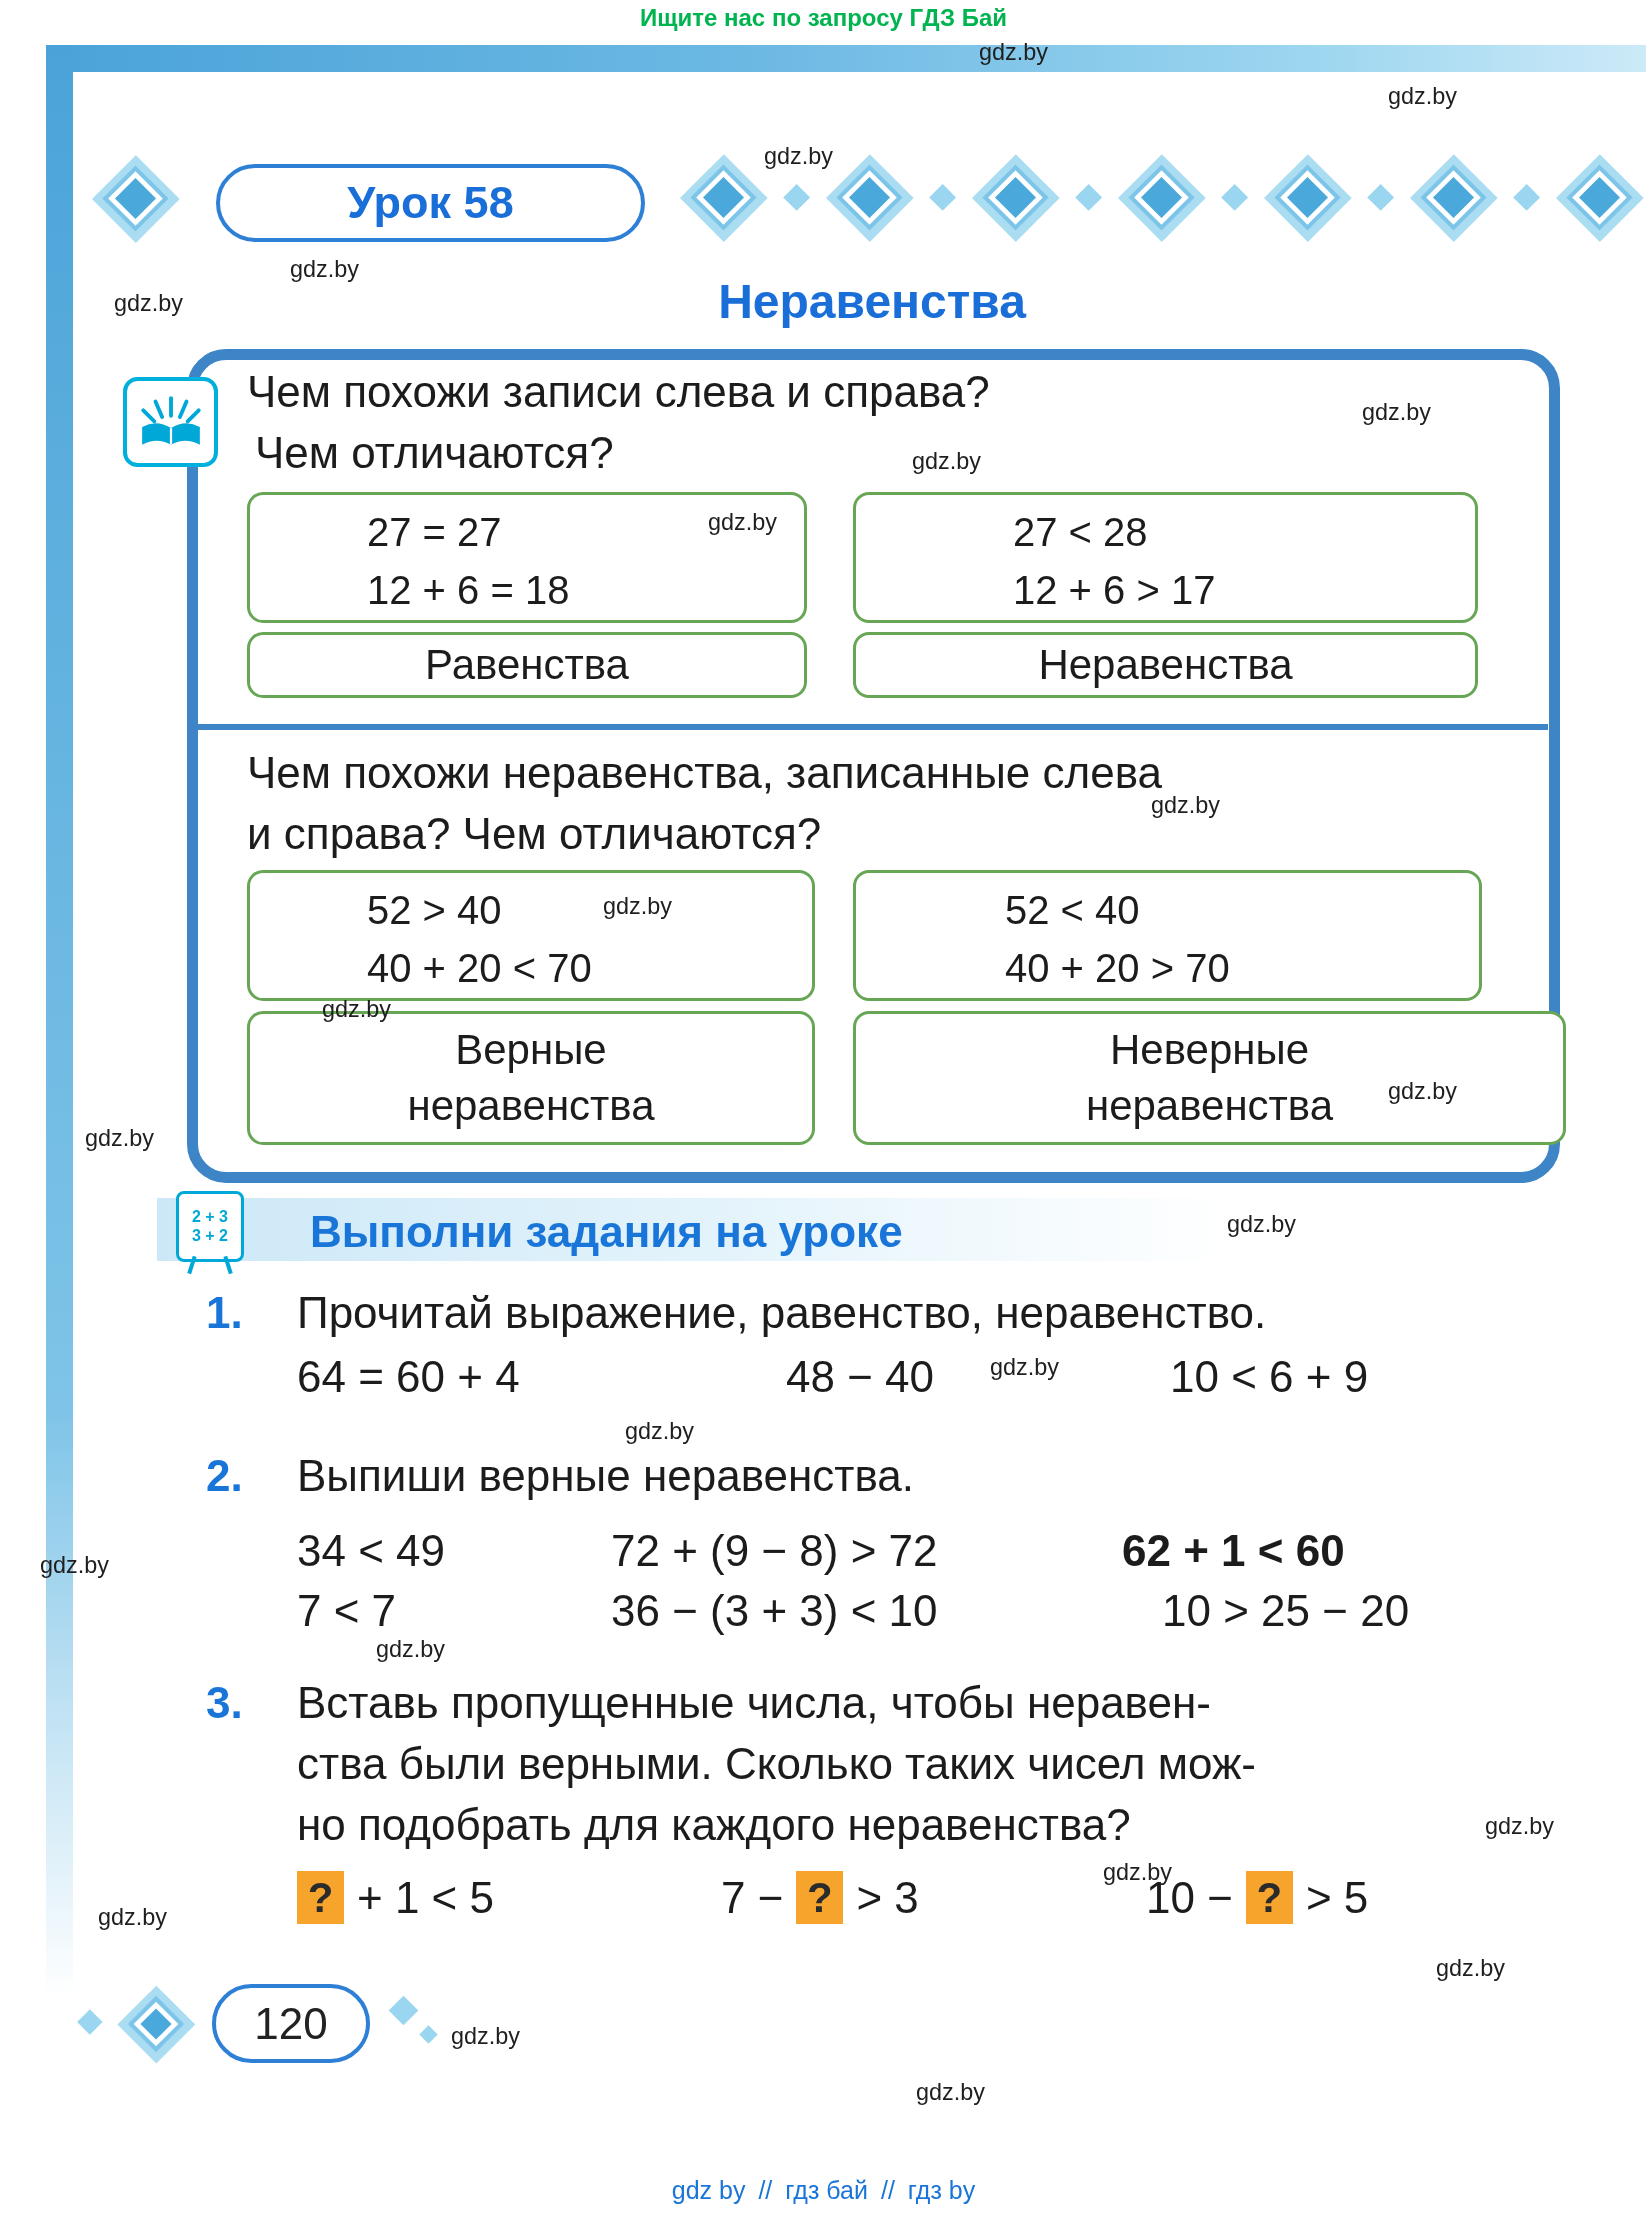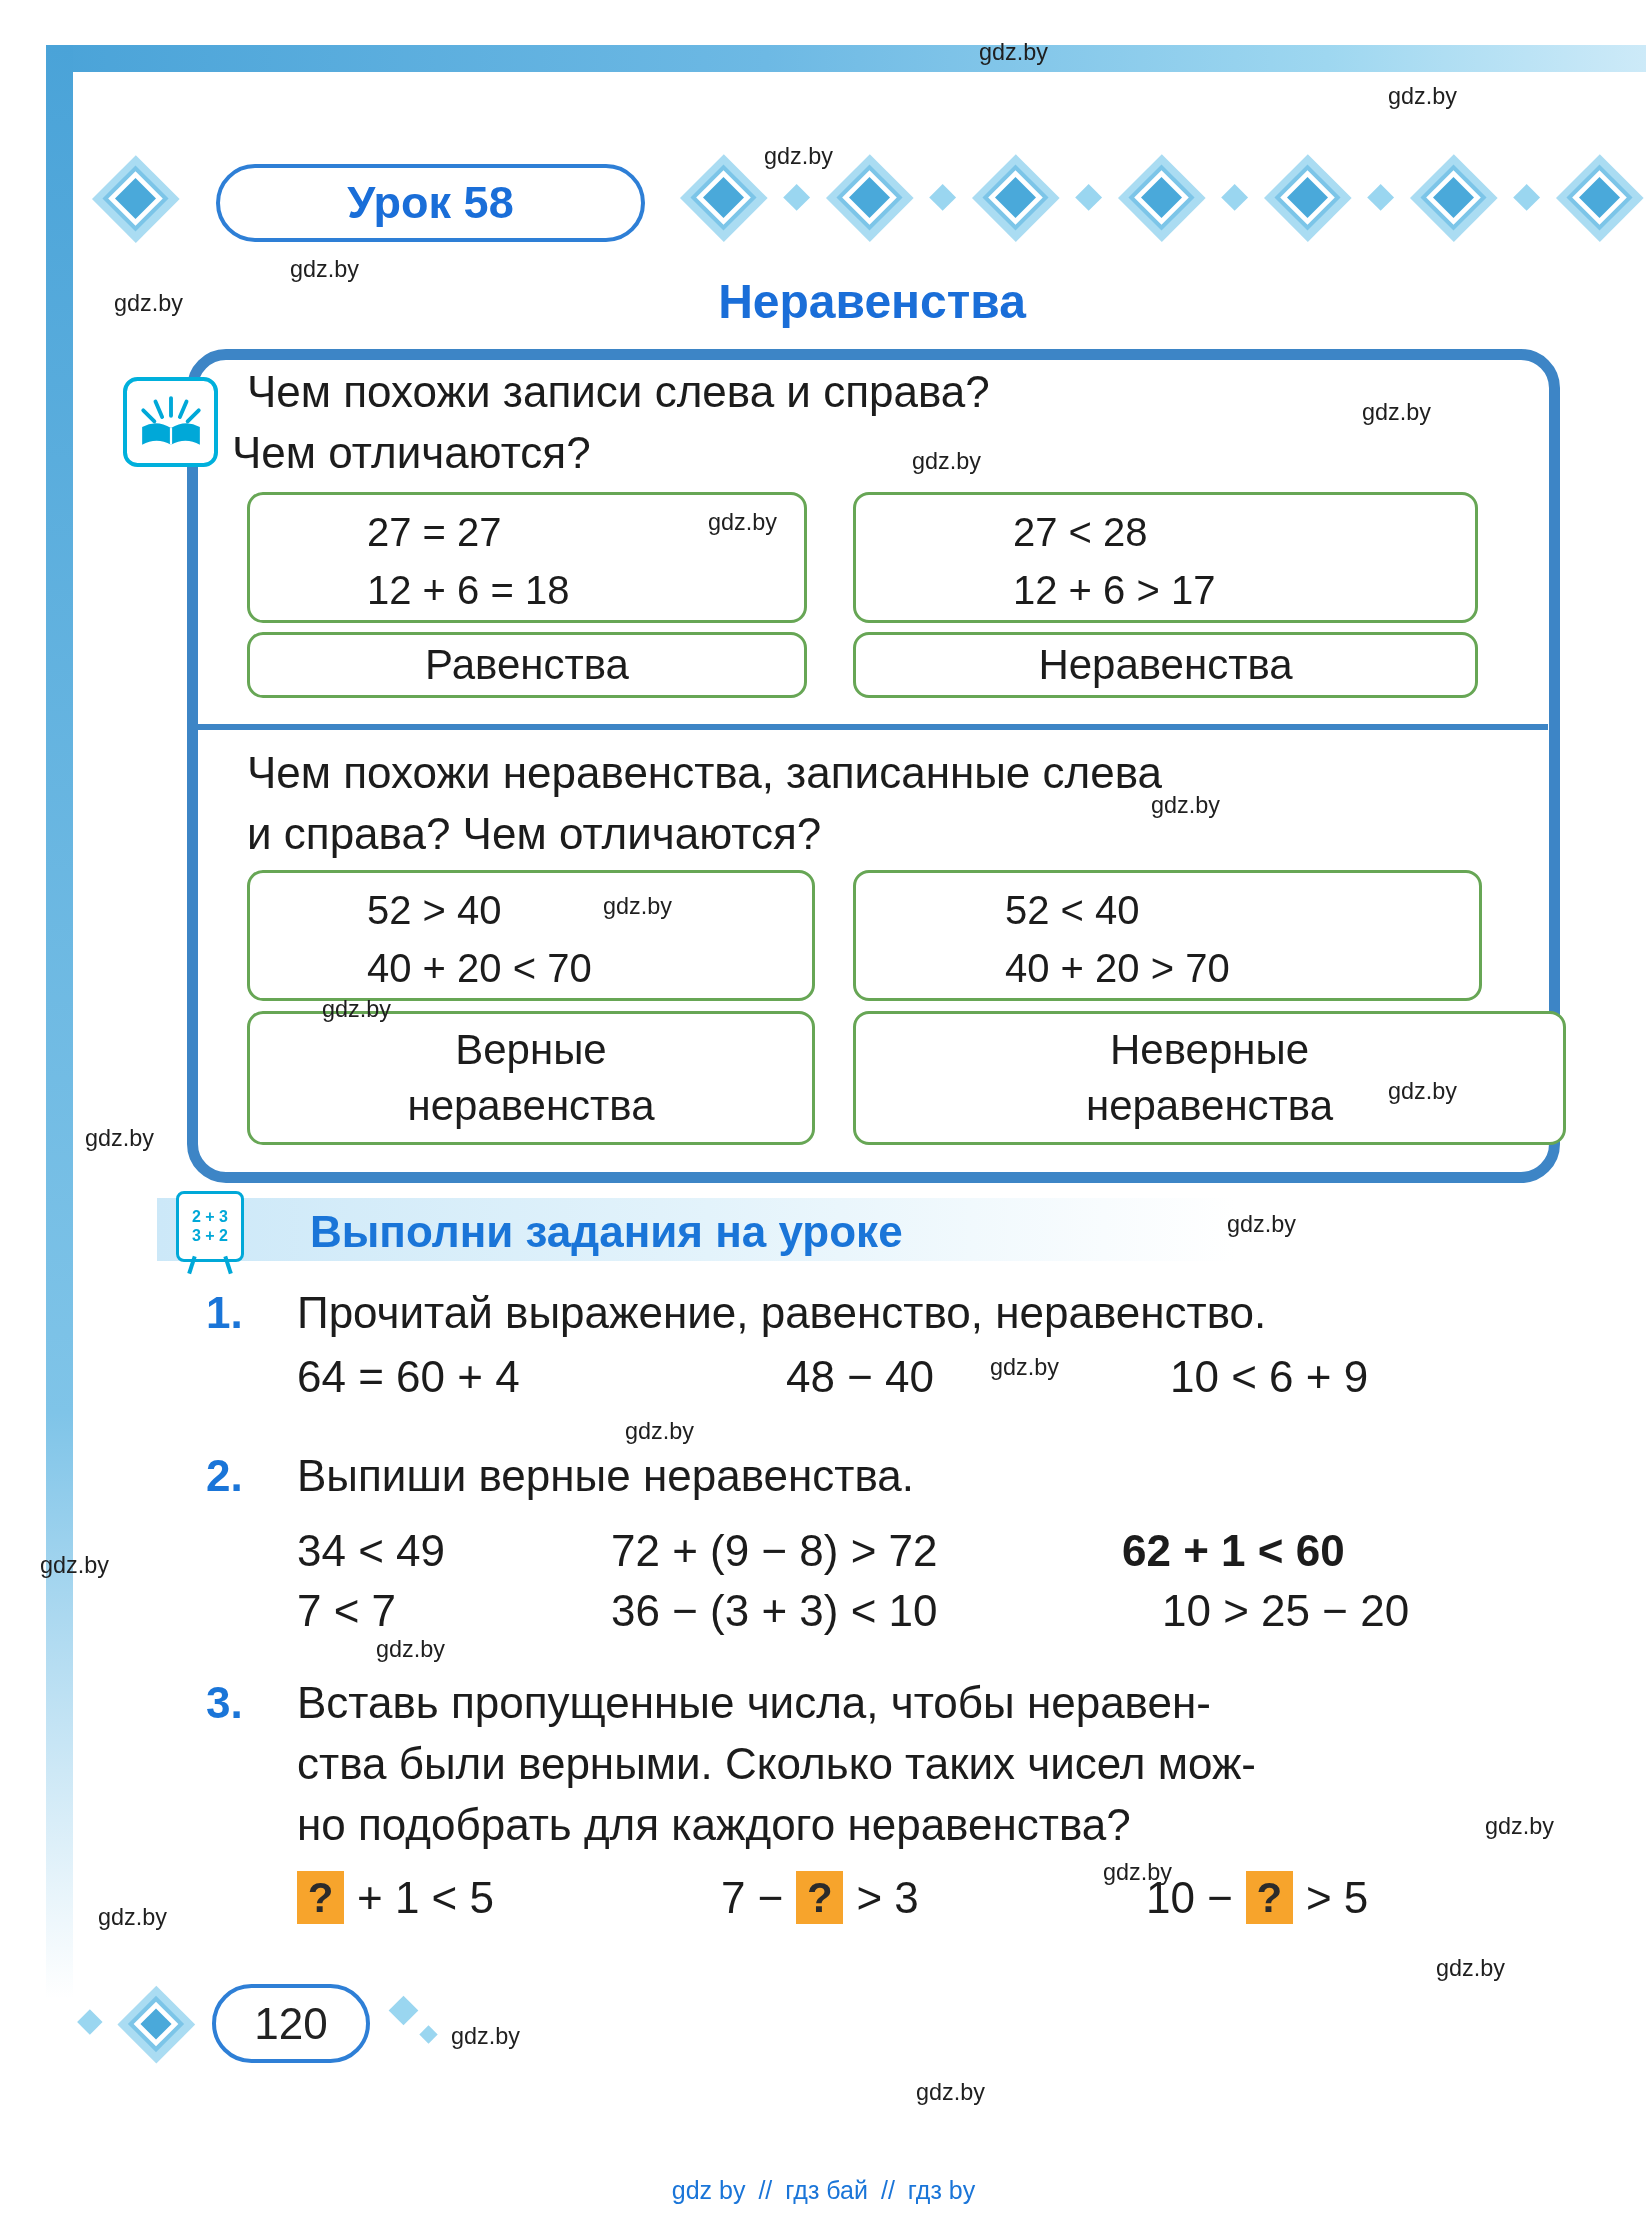--- a/index.html
+++ b/index.html
@@ -86,20 +86,21 @@
   .footer a { color:#1a75d8; text-decoration:none; }
 
   
   .wm { position:absolute; font-size:23.4px; color:#1f1f1f; white-space:nowrap; z-index:5; }
 </style>
 </head>
 <body>
 
 <div class="page">
 
+  <div class="promo">Ищите нас по запросу ГДЗ Бай</div>
   <div class="top-bar"></div>
   <div class="left-bar"></div>
 
   <div class="orn orn-abs" style="left:95px; top:158px;"></div>
 
   <div class="lesson-badge">
     <span>Урок 58</span>
   </div>
 
   <div class="ornament-band">
@@ -131,21 +132,21 @@
         <line x1="40" y1="27" x2="46" y2="13"></line>
         <line x1="17" y1="31" x2="7" y2="21"></line>
         <line x1="47" y1="31" x2="57" y2="21"></line>
       </g>
       <path d="M6 36 Q19 29 32 37 Q45 29 58 36 L58 52 Q45 45 32 52 Q19 45 6 52 Z" fill="#00a8d8"></path>
       <line x1="32" y1="37" x2="32" y2="52" stroke="#ffffff" stroke-width="2"></line>
     </svg>
   </div>
 
   <div class="t" style="left:247px; top:367px;">Чем похожи записи слева и справа?</div>
-  <div class="t" style="left:232px; top:428px;text-align:center;">Чем отличаются?</div>
+  <div class="t" style="left:255px; top:428px;text-align:center;">Чем отличаются?</div>
 
   <div class="gbox eq-box">
     <div class="line">27 = 27</div>
     <div class="line">12 + 6 = 18</div>
   </div>
   <div class="gbox ineq-box">
     <div class="line">27 &lt; 28</div>
     <div class="line">12 + 6 &gt; 17</div>
   </div>
   <div class="gbox glabel eq-label">Равенства</div>

